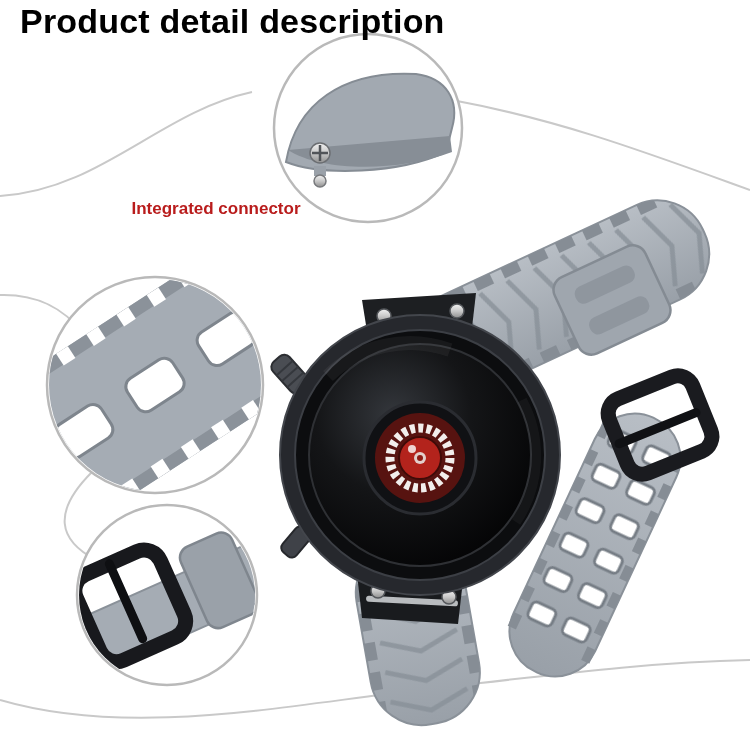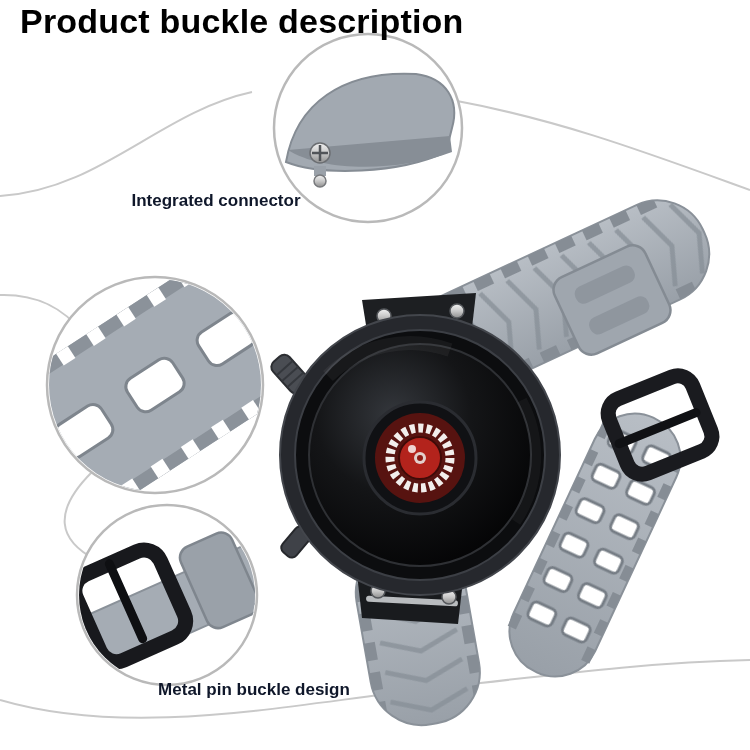--- a/index.html
+++ b/index.html
@@ -1,21 +1,21 @@
 <!DOCTYPE html>
 <html><head>
 <meta charset="utf-8">
 <style>
   html,body{margin:0;padding:0;background:#fff;}
   .stage{position:relative;width:750px;height:750px;background:#ffffff;overflow:hidden;
          font-family:"Liberation Sans",sans-serif;}
   .stage svg{position:absolute;left:0;top:0;}
   .title{position:absolute;left:20px;top:2px;margin:0;font-size:34px;font-weight:800;
          color:#000;letter-spacing:.2px;white-space:nowrap;}
-  .label{position:absolute;font-size:17px;font-weight:700;color:#0f172a;text-align:center;line-height:1.28;}
+  .label{position:absolute;font-size:17px;font-weight:700;color:#b91c1c;text-align:center;line-height:1.28;margin-top:8px;}
   .label-connector{left:116px;top:190px;width:200px;}
   .label-pattern{left:15px;top:421px;width:170px;}
   .label-buckle{left:148px;top:679px;width:212px;}
 </style>
 </head>
 <body>
 
 <div class="stage">
 
   <svg viewBox="0 0 750 750" width="750" height="750">
@@ -197,20 +197,19 @@
         <g transform="translate(167,595) rotate(-24)">
           <rect x="-130" y="-14" width="260" height="58" rx="26" fill="#a5acb4" stroke="#8a9199" stroke-width="2"></rect>
           <rect x="26" y="-36" width="56" height="88" rx="12" fill="#9aa1a9" stroke="#7f868e" stroke-width="2.5"></rect>
           <rect x="-84" y="-52" width="92" height="94" rx="18" fill="none" stroke="#18191d" stroke-width="15"></rect>
           <line x1="-40" y1="-52" x2="-40" y2="30" stroke="#0e0f12" stroke-width="9" stroke-linecap="round"></line>
         </g>
       </g>
     </g>
   </svg>
 
-  <h1 class="title">Product buckle description</h1>
+  <h1 class="title">Product detail description</h1>
 
   <div class="label label-connector">Integrated connector</div>
 
 
-  <div class="label label-buckle">Metal pin buckle design</div>
 
 </div>
 
 </body></html>

